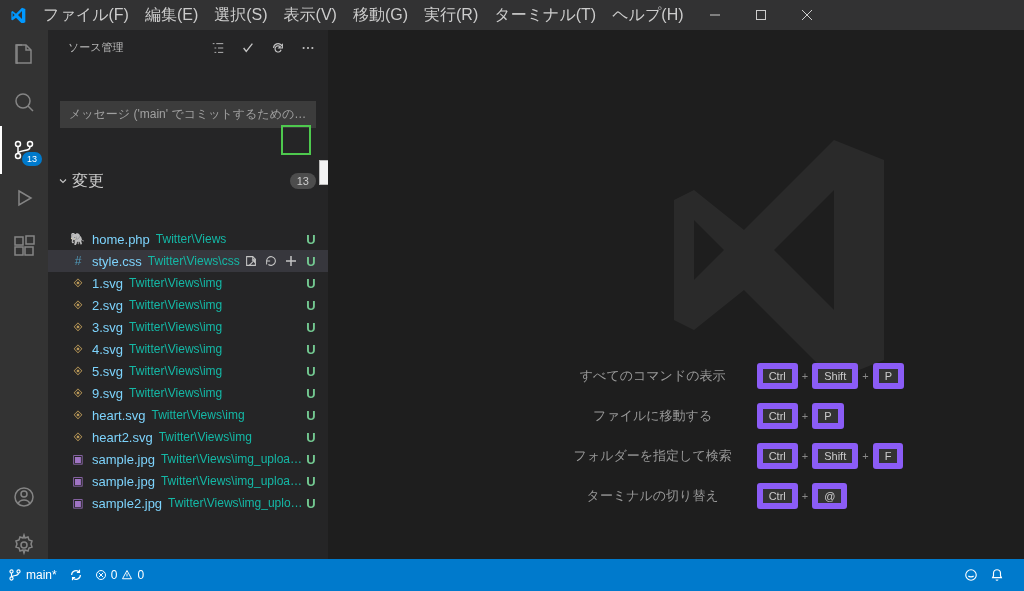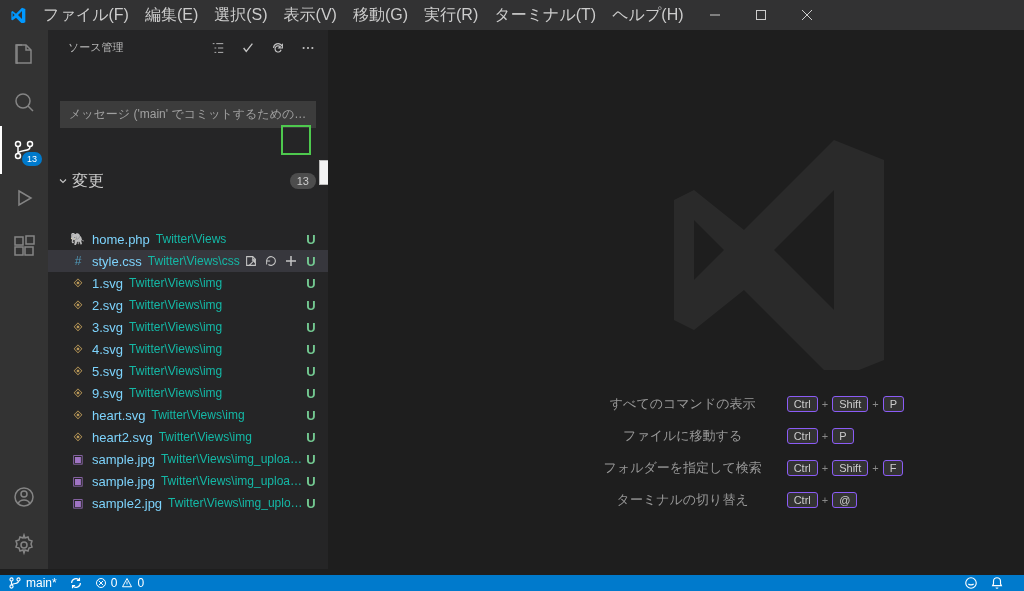--- a/index.html
+++ b/index.html
@@ -50,25 +50,25 @@
 
 .tooltip { position: absolute; background: #f3f3f3; color: #333; font-size: 12px; padding: 3px 8px; border: 1px solid #bbb; white-space: nowrap; }
 
 
 .editor { position: absolute; left: 328px; right: 0; top: 30px; bottom: 22px; background: #1e1e1e; display: flex; align-items: center; justify-content: center; }
 .watermark { position: absolute; top: 100px; right: 130px; opacity: 0.05; }
 .welcome { position: absolute; bottom: 60px; right: 120px; display: flex; flex-direction: column; gap: 14px; font-size: 13px; color: #a0a0a0; }
 .welcome .row { display: flex; align-items: center; gap: 14px; }
 .welcome .row .desc { width: 180px; text-align: center; color: #999; }
 .welcome .keys { display: flex; align-items: center; gap: 4px; color: #888; }
-.welcome .key { background: #333; border: 1px solid #8b5cf6; border-radius: 3px; padding: 1px 6px; font-size: 11px; color: #ccc; }
+.welcome .key { background: #333; border: 6px solid #8b5cf6; border-radius: 3px; padding: 1px 6px; font-size: 11px; color: #ccc; }
 .welcome .plus { color: #888; font-size: 11px; }
 
 
-.statusbar { position: absolute; left: 0; right: 0; bottom: 0; height: 16px; background: #007acc; color: #ffffff; display: flex; align-items: center; font-size: 12px; padding: 0 8px; }
+.statusbar { position: absolute; left: 0; right: 0; bottom: 0; height: 32px; background: #007acc; color: #ffffff; display: flex; align-items: center; font-size: 12px; padding: 0 8px; }
 .statusbar .sitem { display: flex; align-items: center; gap: 4px; margin-right: 12px; }
 .statusbar .spacer { flex: 1; }
 
 .icon-php { color: #a074c4; }
 .icon-css { color: #519aba; }
 .icon-svg { color: #c29f5b; }
 .icon-img { color: #a074c4; }
 
 svg { display: block; }
 </style>

